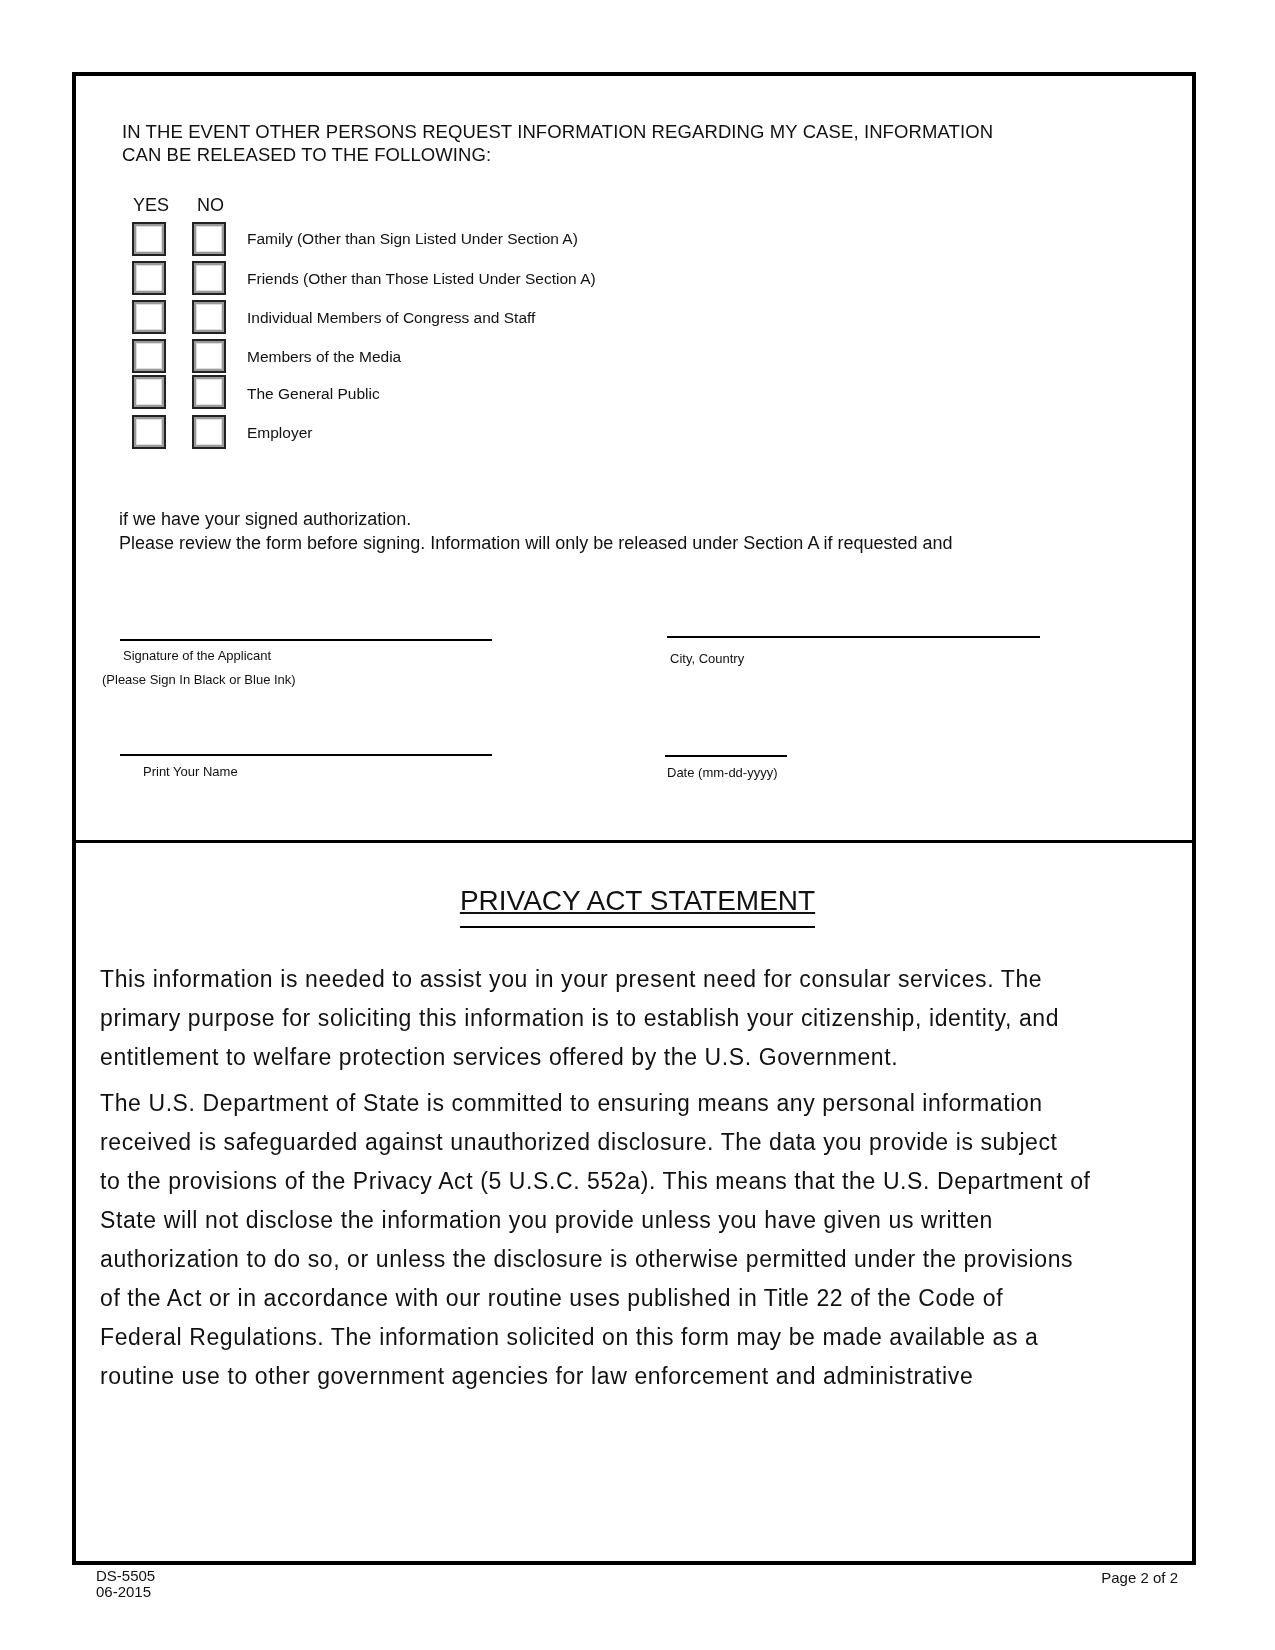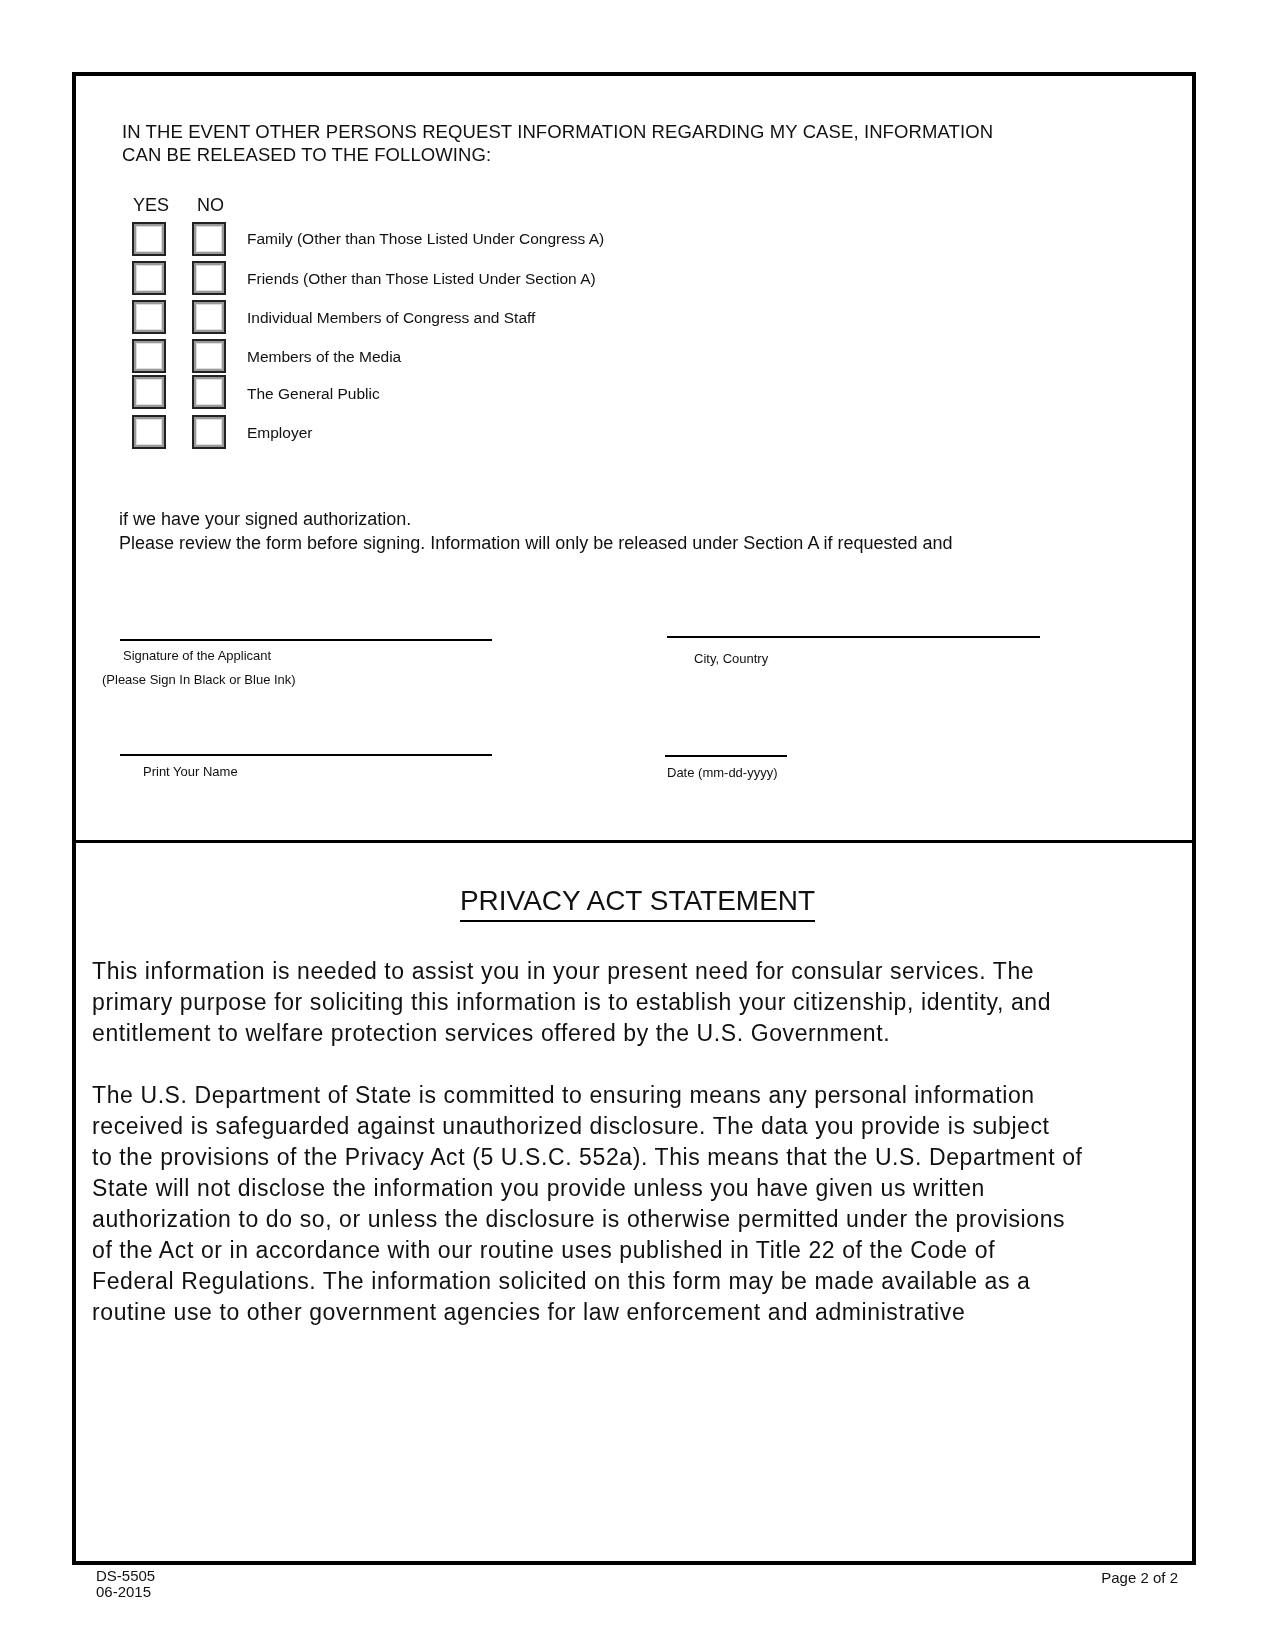--- a/index.html
+++ b/index.html
@@ -11,44 +11,44 @@
     .abs { position: absolute; }
     .intro { left: 122px; top: 120px; width: 1020px; font-size: 18.5px; line-height: 23px; letter-spacing: 0.1px; }
     .colhead { font-size: 18px; top: 195px; }
     .cb { position: absolute; width: 34px; height: 34px; box-sizing: border-box;
           border: 2px solid #222; box-shadow: inset 0 0 0 2px #9a9a9a, inset 0 0 0 3px #ddd; background: #fff; cursor: pointer; }
     .optlabel { position: absolute; left: 247px; font-size: 15.5px; }
     .review { left: 119px; top: 507px; width: 1040px; font-size: 18px; line-height: 24px; }
     .line { position: absolute; height: 2px; background: #000; }
     .siglabel { position: absolute; font-size: 13px; }
     .pa-title { position: absolute; left: 0; width: 1275px; top: 885px; text-align: center; font-size: 28px; }
-    .pa-title span { border-bottom: 2.5px solid #000; padding-bottom: 4px; }
+    .pa-title span { border-bottom: 2.5px solid #000; padding-bottom: 10px; text-decoration: underline; }
     .pa-body { position: absolute; left: 92px; width: 1110px; font-size: 23px; line-height: 31px; letter-spacing: 0.6px; }
-    .pa-body p { margin: 0; }
+    .pa-body p { margin: 8px; }
     .foot { position: absolute; font-size: 15px; line-height: 16px; margin-left: 14px; }
   </style>
 </head>
 <body>
 
 <div class="frame"></div>
 <div class="divider"></div>
 
 <div class="abs intro">
   <div>IN THE EVENT OTHER PERSONS REQUEST INFORMATION REGARDING MY CASE, INFORMATION</div>
   <div>CAN BE RELEASED TO THE FOLLOWING:</div>
 </div>
 
 <div class="abs colhead" style="left:133px;">YES</div>
 <div class="abs colhead" style="left:197px;">NO</div>
 
 <div>
   <div>
     <div class="cb" style="left:132px; top:222px;"></div>
     <div class="cb" style="left:192px; top:222px;"></div>
-    <div class="optlabel" style="top:230px;">Family (Other than Those Listed Under Congress A)</div>
+    <div class="optlabel" style="top:230px;">Family (Other than Sign Listed Under Section A)</div>
   </div>
   <div>
     <div class="cb" style="left:132px; top:261px;"></div>
     <div class="cb" style="left:192px; top:261px;"></div>
     <div class="optlabel" style="top:270px;">Friends (Other than Those Listed Under Section A)</div>
   </div>
   <div>
     <div class="cb" style="left:132px; top:300px;"></div>
     <div class="cb" style="left:192px; top:300px;"></div>
     <div class="optlabel" style="top:309px;">Individual Members of Congress and Staff</div>
@@ -74,21 +74,21 @@
   <div>if we have your signed authorization.</div>
   <div>Please review the form before signing. Information will only be released under Section A if requested and</div>
 </div>
 
 <div>
   <div class="line" style="left:120px; top:639px; width:372px;"></div>
   <div class="siglabel" style="left:123px; top:648px;">Signature of the Applicant</div>
   <div class="siglabel" style="left:102px; top:672px;">(Please Sign In Black or Blue Ink)</div>
 
   <div class="line" style="left:667px; top:636px; width:373px;"></div>
-  <div class="siglabel" style="left:670px; top:651px;margin-left:24px;">City, Country</div>
+  <div class="siglabel" style="left:670px; top:651px;">City, Country</div>
 
   <div class="line" style="left:120px; top:754px; width:372px;"></div>
   <div class="siglabel" style="left:123px; top:764px;margin-left:20px;">Print Your Name</div>
 
   <div class="line" style="left:665px; top:755px; width:122px;"></div>
   <div class="siglabel" style="left:667px; top:765px;">Date (mm-dd-yyyy)</div>
 </div>
 
 <div class="pa-title">
   <span>PRIVACY ACT STATEMENT</span>

